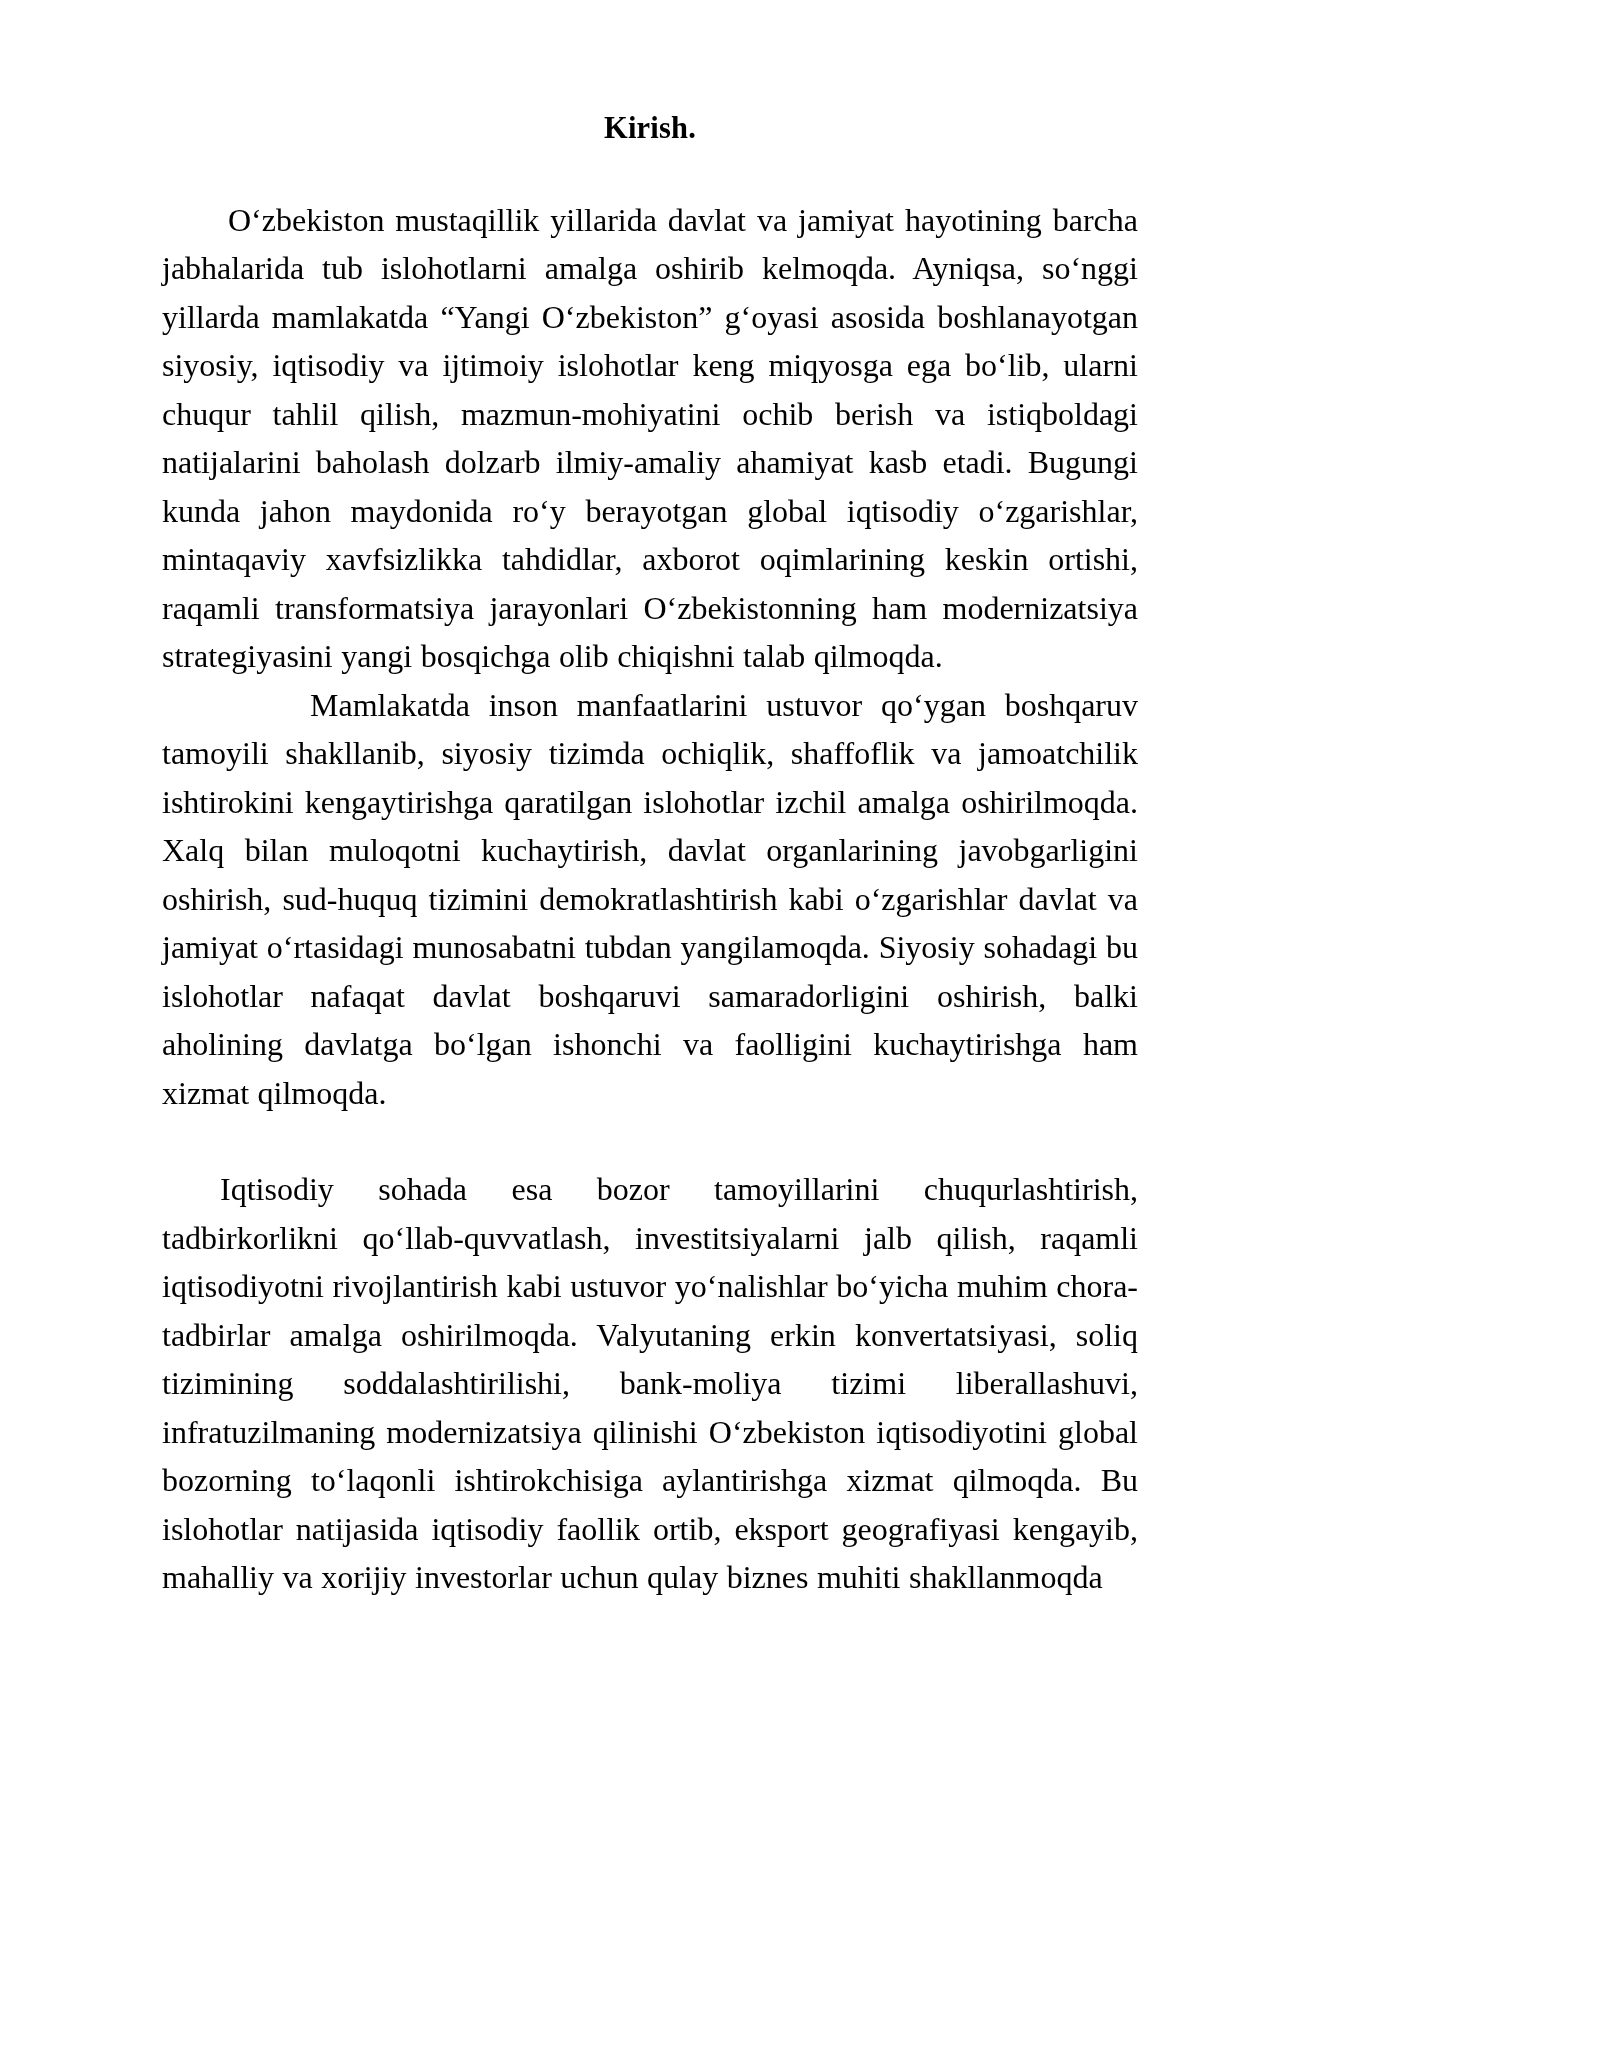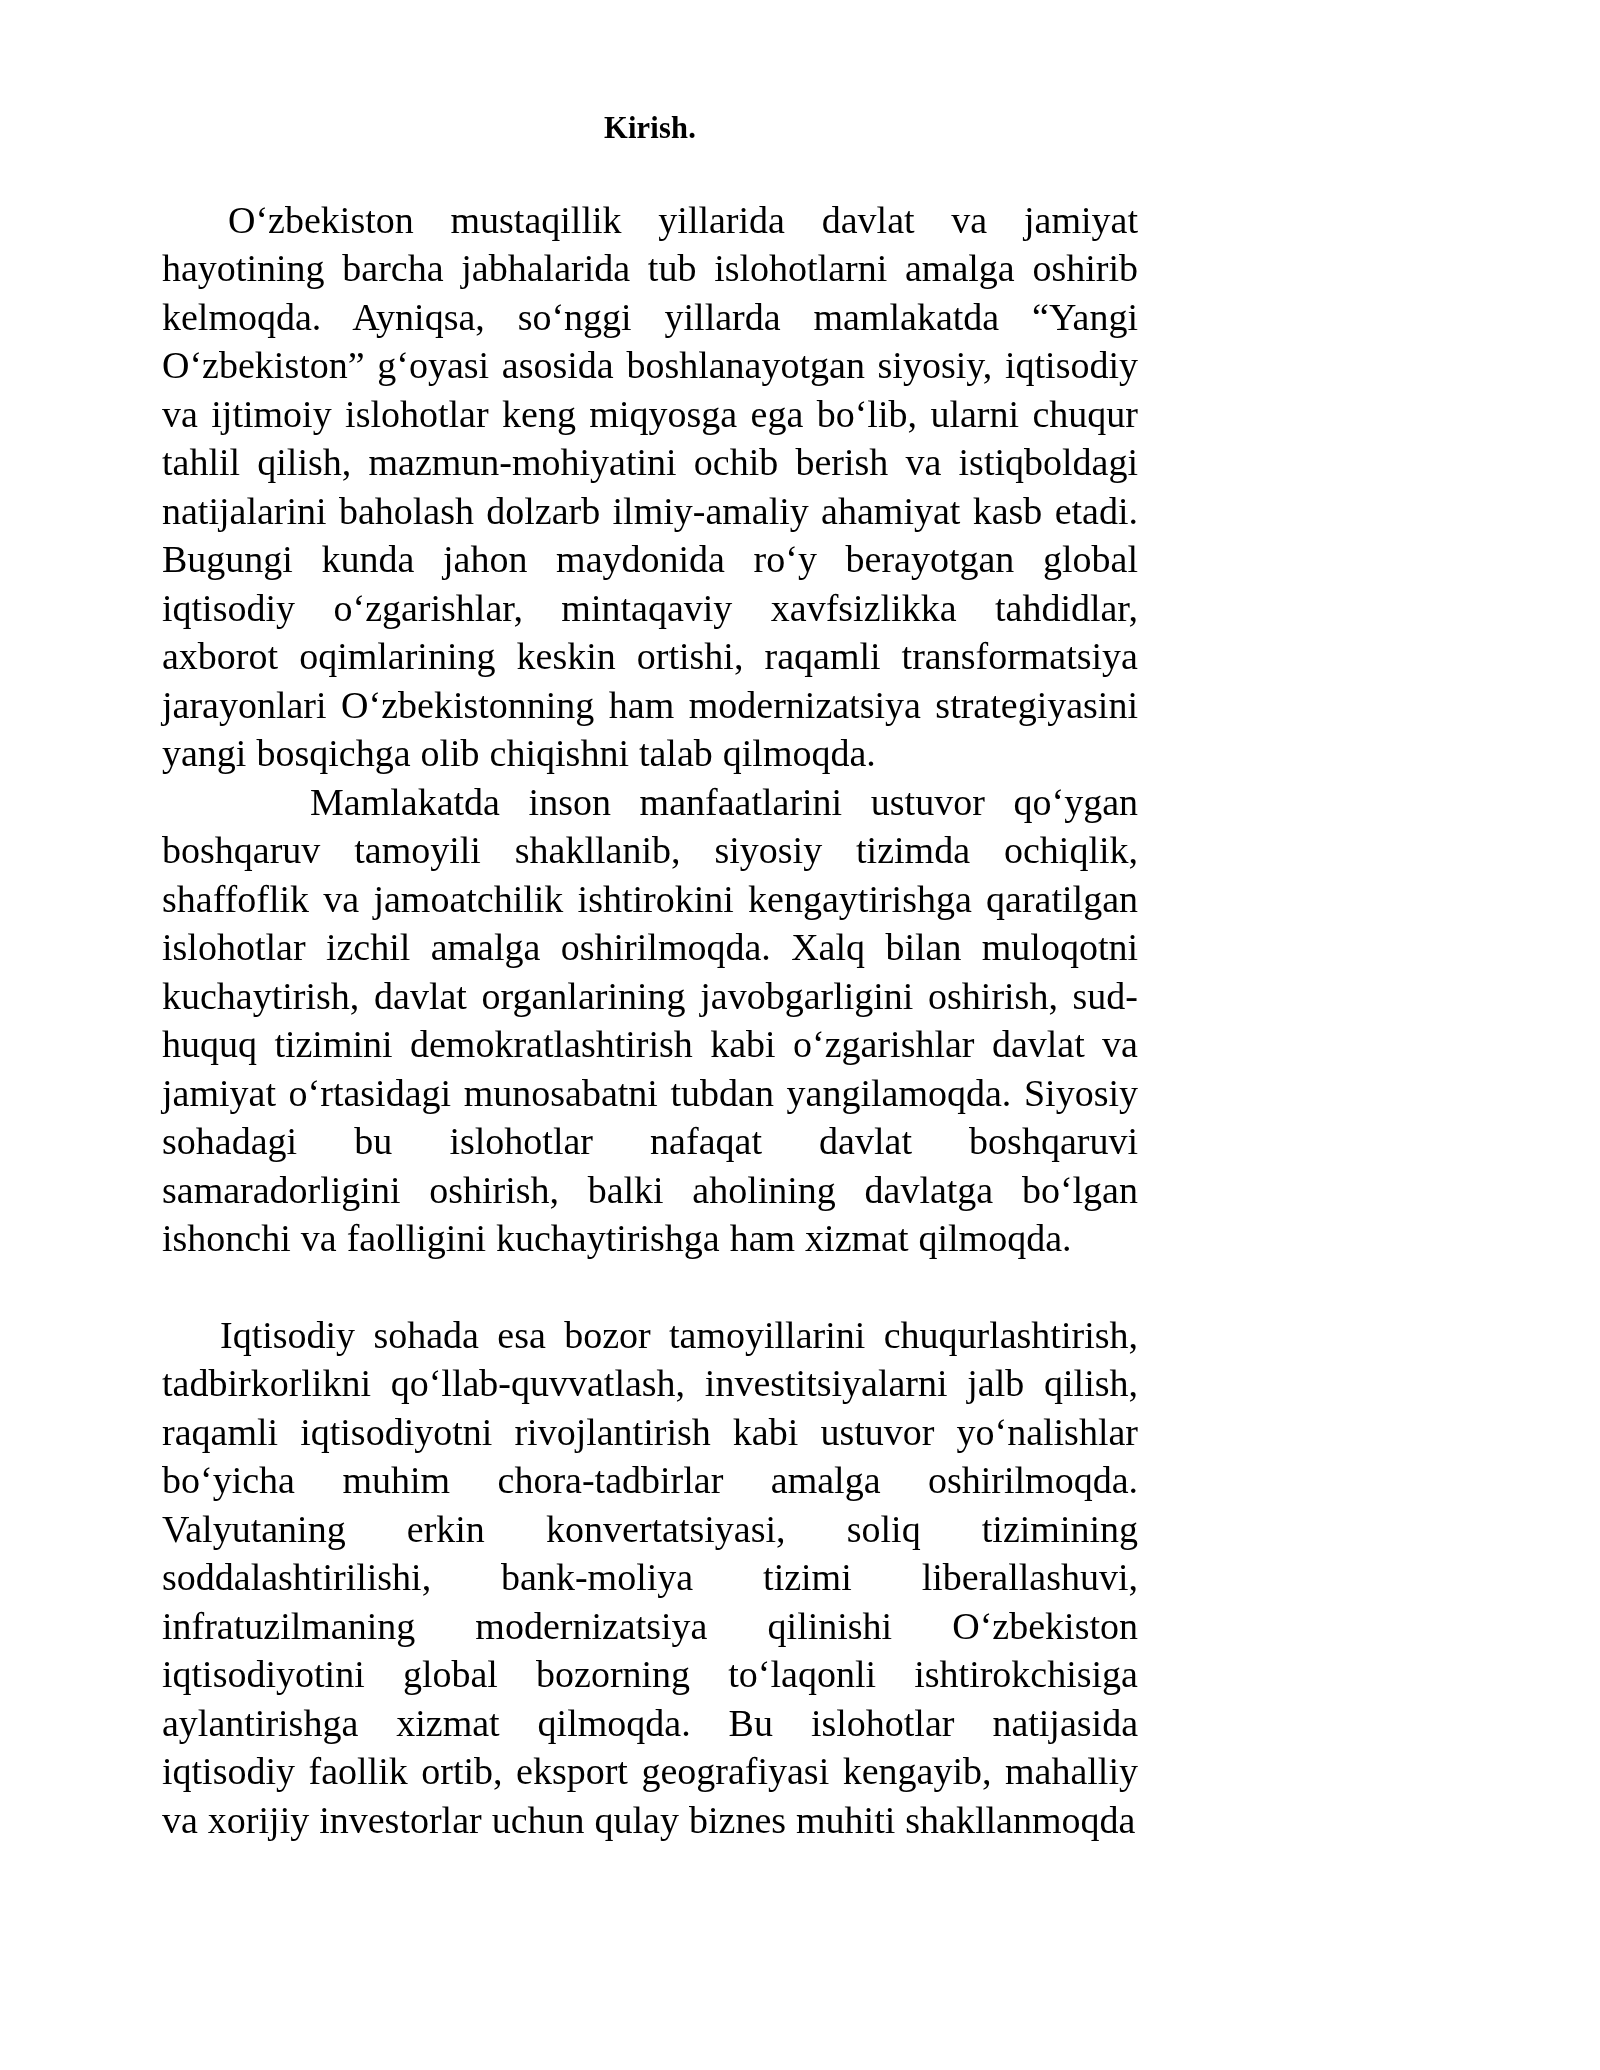--- a/index.html
+++ b/index.html
@@ -30,21 +30,21 @@
     font-weight: bold;
     font-size: 30.5px;
     line-height: 1;
     margin: 0;
     padding-top: 113px;
     letter-spacing: 0.2px;
   }
   .para {
     text-align: justify;
     text-justify: inter-word;
-    font-size: 38px;
+    font-size: 32px;
     line-height: 48.5px;
     margin: 0;
     padding: 0;
     -webkit-hyphens: none;
     hyphens: none;
     word-spacing: 0.5px;
   }
   .para-1 { margin-top: 52px; text-indent: 66px; }
   .para-2 { text-indent: 148px; }
   .para-3 { margin-top: 48px; text-indent: 58px; font-family: Liberation Serif, serif; }

